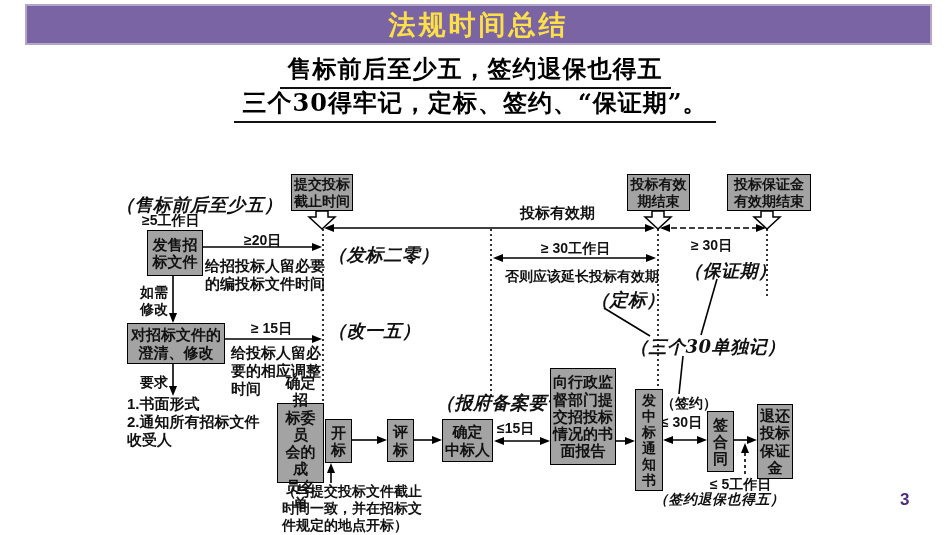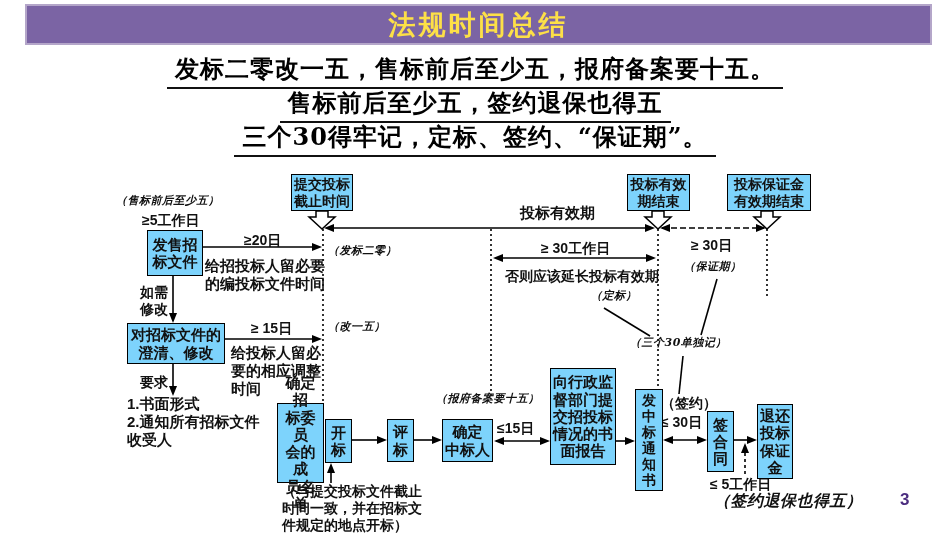--- a/index.html
+++ b/index.html
@@ -7,44 +7,43 @@
         font-family:"Liberation Sans",sans-serif;color:#111;}
   .slide {position:absolute;inset:0;}
   .header {position:absolute;left:25px;top:4px;width:907px;height:41px;background:#7b64a4;
            border:2px solid #b4a6c9;box-sizing:border-box;display:flex;align-items:center;justify-content:center;}
   .header-title {color:#fde047;font-size:27px;font-weight:bold;letter-spacing:3px;}
   .mnemonic {position:absolute;left:0;top:53px;width:100%;text-align:center;
              font-family:"DejaVu Serif",serif;font-weight:bold;color:#000;}
   .mnemonic .row {height:34px;}
   .mnemonic .line {display:inline-block;font-size:24px;border-bottom:2.5px solid #111;
                    padding:0 8px 2px;letter-spacing:1px;white-space:nowrap;}
-  .box {position:absolute;border:1.6px solid #000;background:#7dd3fc;box-sizing:border-box;
+  .box {position:absolute;border:1.6px solid #000;background:#a3a3a3;box-sizing:border-box;
         display:flex;align-items:center;justify-content:center;text-align:center;
         font-weight:bold;font-size:15px;line-height:1.15;white-space:pre-line;z-index:3;padding:1px;}
   .sm {font-size:14px;}
   .lbl {position:absolute;font-weight:bold;font-size:14px;line-height:1.2;white-space:pre-line;z-index:2;color:#111;}
   .big {font-size:15px;}
-  .hand {font-style:italic;font-size:11px;letter-spacing:0.5px;font-family:"DejaVu Serif",serif;}
+  .hand {font-style:italic;font-size:18px;letter-spacing:0.5px;font-family:"DejaVu Serif",serif;}
   .pagenum {position:absolute;left:900px;top:490px;color:#4b2d7f;font-weight:bold;font-size:17px;z-index:2;}
   svg.connectors {position:absolute;left:0;top:0;z-index:1;}
   svg .ln {stroke:#000;stroke-width:1.6;fill:none;}
   svg .ah {fill:#000;stroke:none;}
   svg .hollow {fill:#fff;stroke:#000;stroke-width:1.5;}
 </style>
 </head>
 <body>
 
 <div class="slide">
 
   <div class="header">
     <div class="header-title">法规时间总结</div>
   </div>
 
   <div class="mnemonic">
-    <div class="row"><span class="line">发标二零改一五，售标前后至少五，报府备案要十五。</span></div>
     <div class="row"><span class="line">售标前后至少五，签约退保也得五</span></div>
     <div class="row"><span class="line">三个30得牢记，定标、签约、“保证期”。</span></div>
   </div>
 
   <svg class="connectors" width="950" height="535">
     <g>
       <line class="ln" x1="323" y1="229" x2="323" y2="402" stroke-dasharray="2,3"></line>
       <line class="ln" x1="491" y1="229" x2="491" y2="396" stroke-dasharray="2,3"></line>
       <line class="ln" x1="658" y1="229" x2="658" y2="388" stroke-dasharray="2,3"></line>
       <line class="ln" x1="767" y1="229" x2="767" y2="296" stroke-dasharray="2,3"></line>
@@ -161,20 +160,20 @@
   <div class="lbl" style="left:505px;top:268px">否则应该延长投标有效期</div>
   <div class="lbl hand" style="left:591px;top:289px">（定标）</div>
   <div class="lbl" style="left:691px;top:237px">≥ 30日</div>
   <div class="lbl hand" style="left:684px;top:260px">（保证期）</div>
   <div class="lbl hand" style="left:630px;top:336px">（三个30单独记）</div>
   <div class="lbl hand" style="left:436px;top:392px">（报府备案要十五）</div>
   <div class="lbl" style="left:497px;top:420px">≤15日</div>
   <div class="lbl" style="left:661px;top:395px">（签约）</div>
   <div class="lbl" style="left:661px;top:414px">≤ 30日</div>
   <div class="lbl" style="left:710px;top:476px">≤ 5工作日</div>
-  <div class="lbl hand" style="left:714px;top:491px;font-size:16px">（签约退保也得五）</div>
+  <div class="lbl hand" style="left:654px;top:491px;font-size:14px">（签约退保也得五）</div>
   <div class="lbl" style="left:282px;top:483px">（与提交投标文件截止
 时间一致，并在招标文
 件规定的地点开标）</div>
 
   <div class="pagenum">3</div>
 
 </div>
 
 </body></html>

